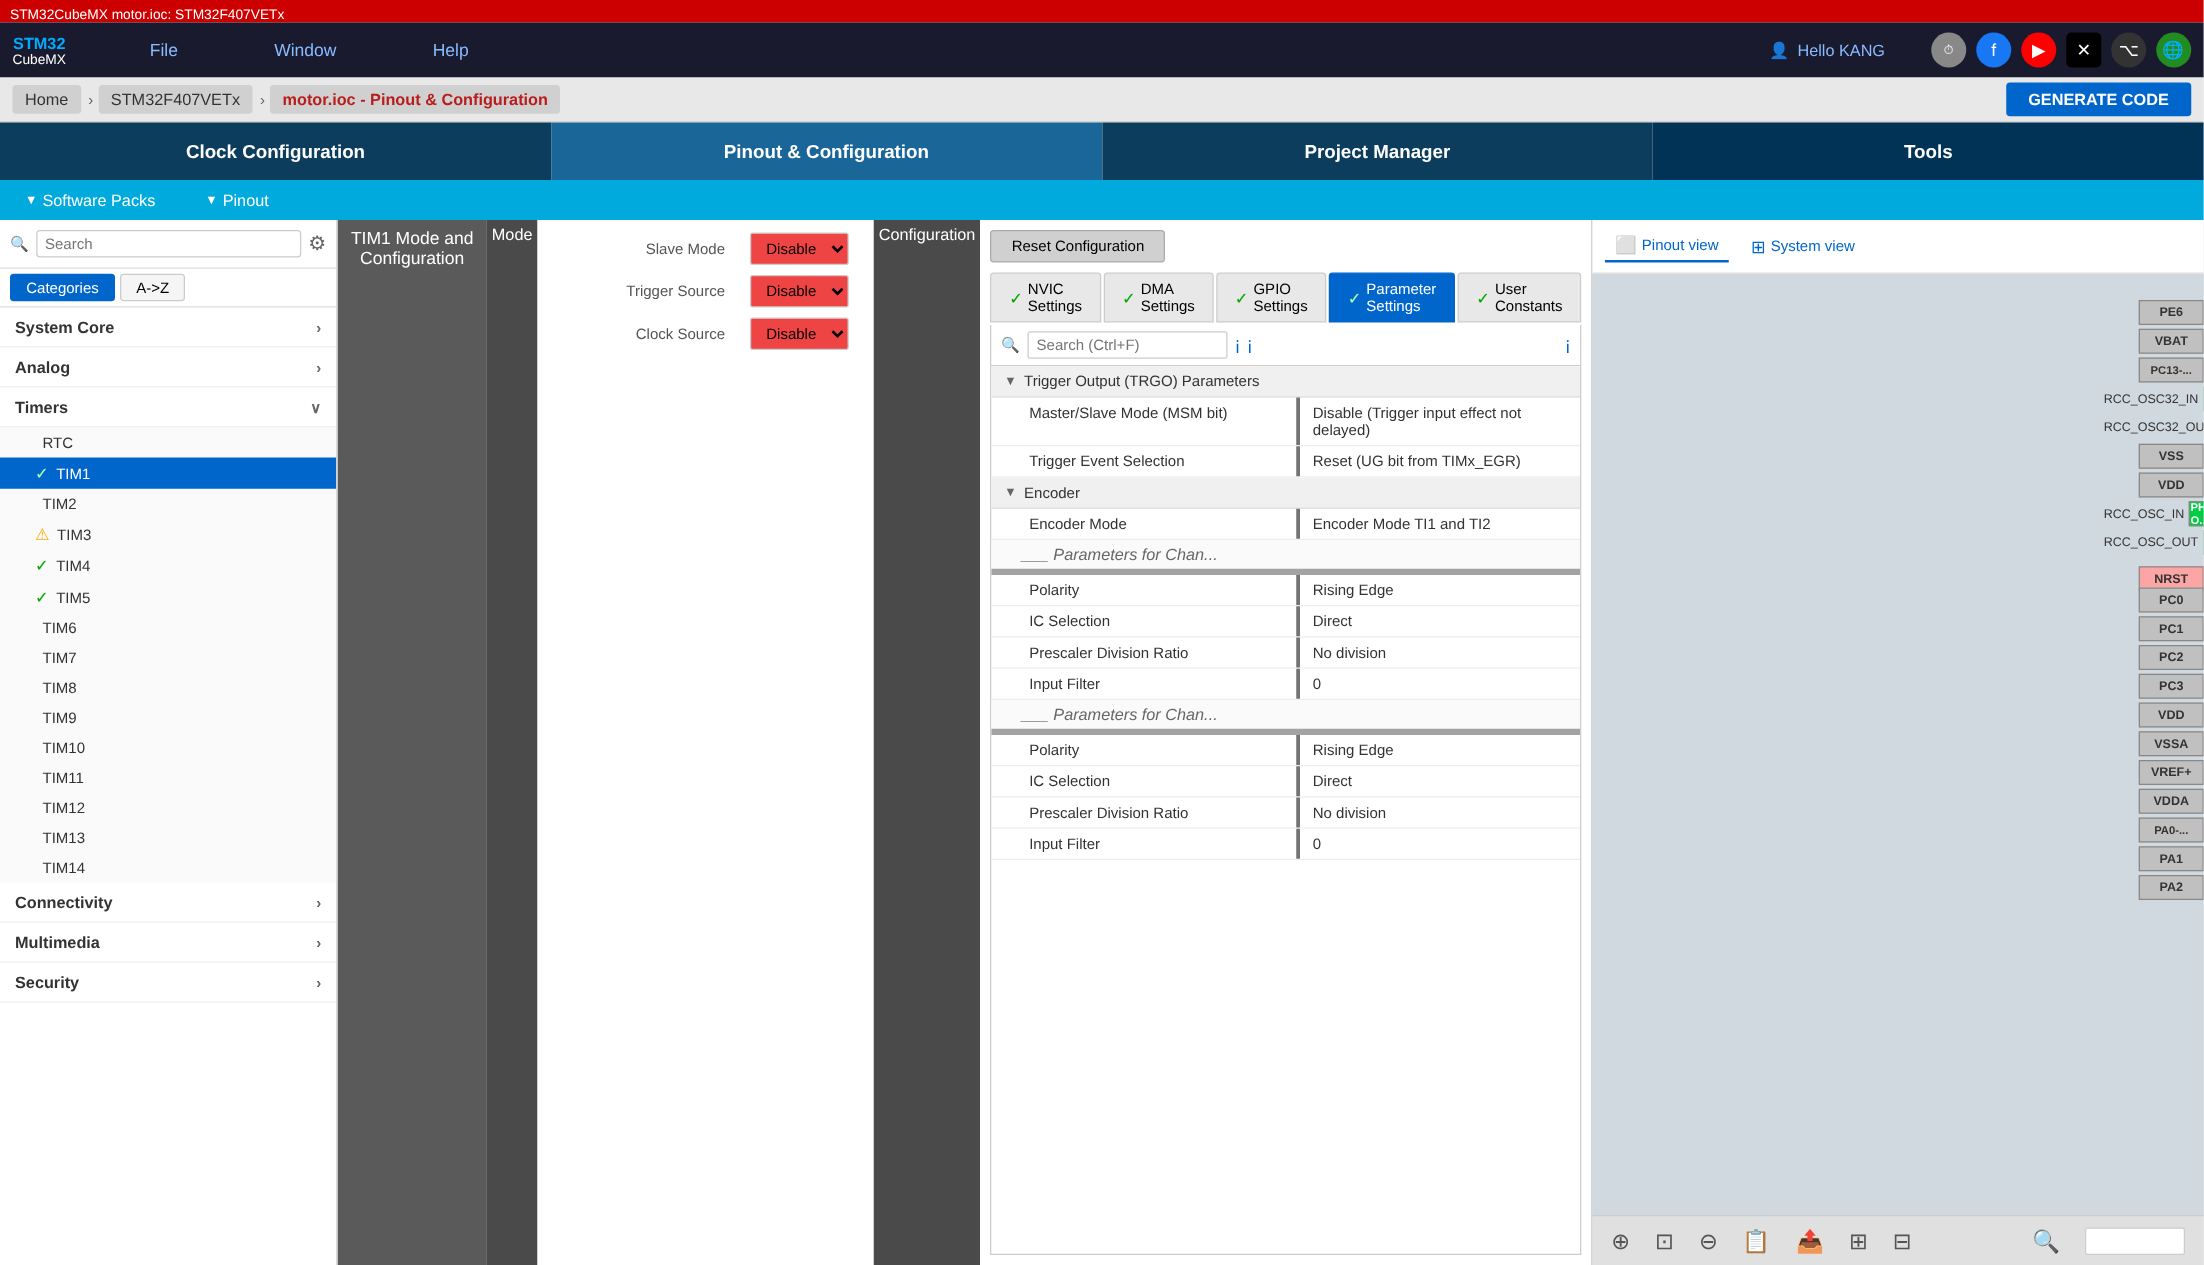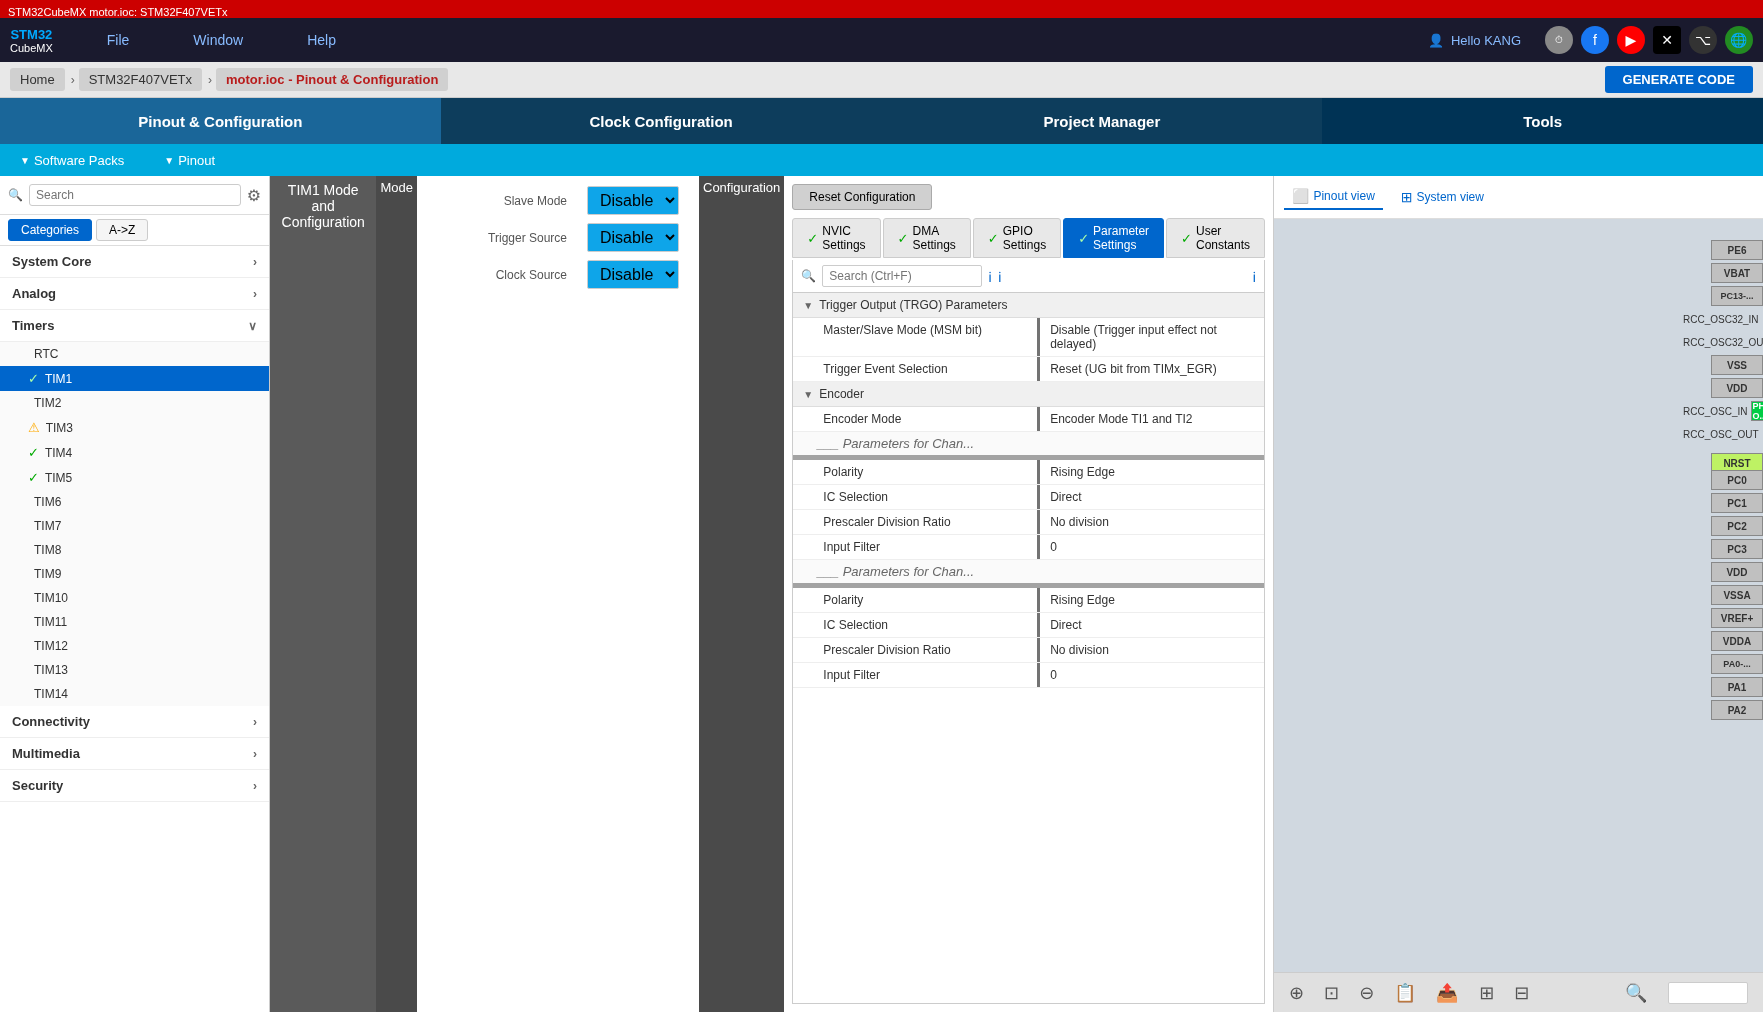--- a/index.html
+++ b/index.html
@@ -16,21 +16,21 @@
       font-size: 11px;
     }
 
     
     .menu-bar {
       background: #1a1a2e;
       height: 44px;
       display: flex;
       align-items: center;
       padding: 0 10px;
-      gap: 4px;
+      gap: 17px;
     }
     .menu-bar .logo {
       margin-right: 20px;
       display: flex;
       flex-direction: column;
       align-items: center;
     }
     .logo-stm32 { color: #00aaff; font-weight: bold; font-size: 13px; }
     .logo-cubemx { color: white; font-size: 11px; }
     .menu-item {
@@ -229,22 +229,22 @@
     .form-label {
       width: 130px;
       font-size: 12px;
       color: #555;
       text-align: right;
     }
     .form-select {
       flex: 1;
       border: 1px solid #ccc;
       padding: 4px 8px;
-      font-size: 16px;
-      background: #0ea5e9;
+      font-size: 12px;
+      background: #ef4444;
       border-radius: 2px;
     }
     .config-section-header {
       background: #4a4a4a;
       color: white;
       text-align: center;
       padding: 4px;
       font-size: 13px;
     }
     .config-body {
@@ -408,21 +408,21 @@
       height: 20px;
       display: flex;
       align-items: center;
       justify-content: center;
       font-size: 10px;
       font-weight: bold;
       border: 1px solid #888;
     }
     .pin-gray { background: #c0c0c0; color: #333; }
     .pin-green { background: #00cc44; color: white; }
-    .pin-yellow { background: #bef264; color: #333; margin-top: 12px; }
+    .pin-yellow { background: #fca5a5; color: #333; margin-top: 12px; }
 
     .bottom-toolbar {
       height: 40px;
       background: #e0e0e0;
       border-top: 1px solid #ccc;
       display: flex;
       align-items: center;
       padding: 0 15px;
       gap: 20px;
     }
@@ -481,25 +481,25 @@
     <span>STM32F407VETx</span>
   </div>
   <span class="breadcrumb-arrow">›</span>
   <div class="breadcrumb-item active">
     <span>motor.ioc - Pinout &amp; Configuration</span>
   </div>
   <button class="gen-code-btn">GENERATE CODE</button>
 </div>
 
 <div class="tab-bar">
+  <div class="tab tab-clock">
+    <span>Clock Configuration</span>
+  </div>
   <div class="tab tab-pinout">
     <span>Pinout &amp; Configuration</span>
-  </div>
-  <div class="tab tab-clock">
-    <span>Clock Configuration</span>
   </div>
   <div class="tab tab-project">
     <span>Project Manager</span>
   </div>
   <div class="tab tab-tools">
     <span>Tools</span>
   </div>
 </div>
 
 <div class="sub-tab-bar">

